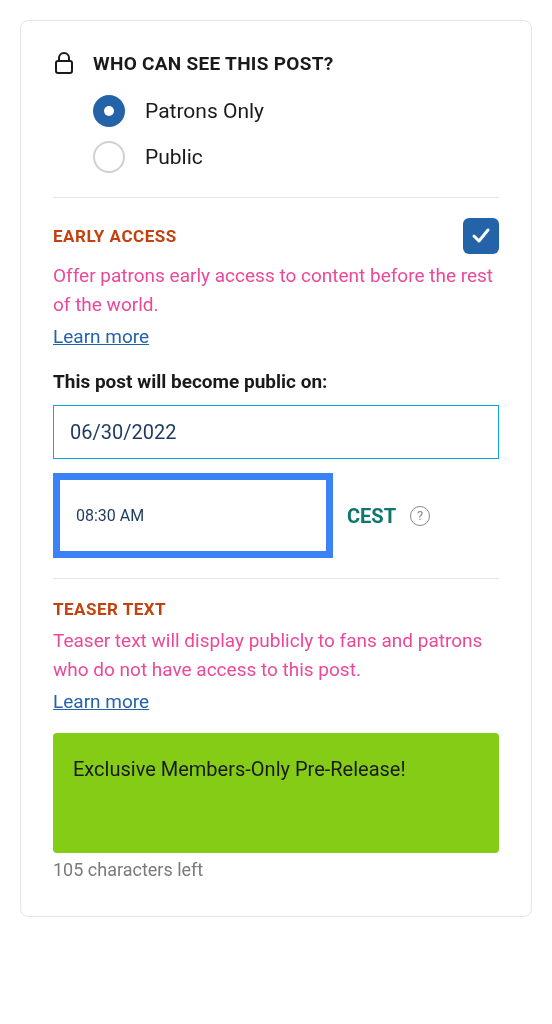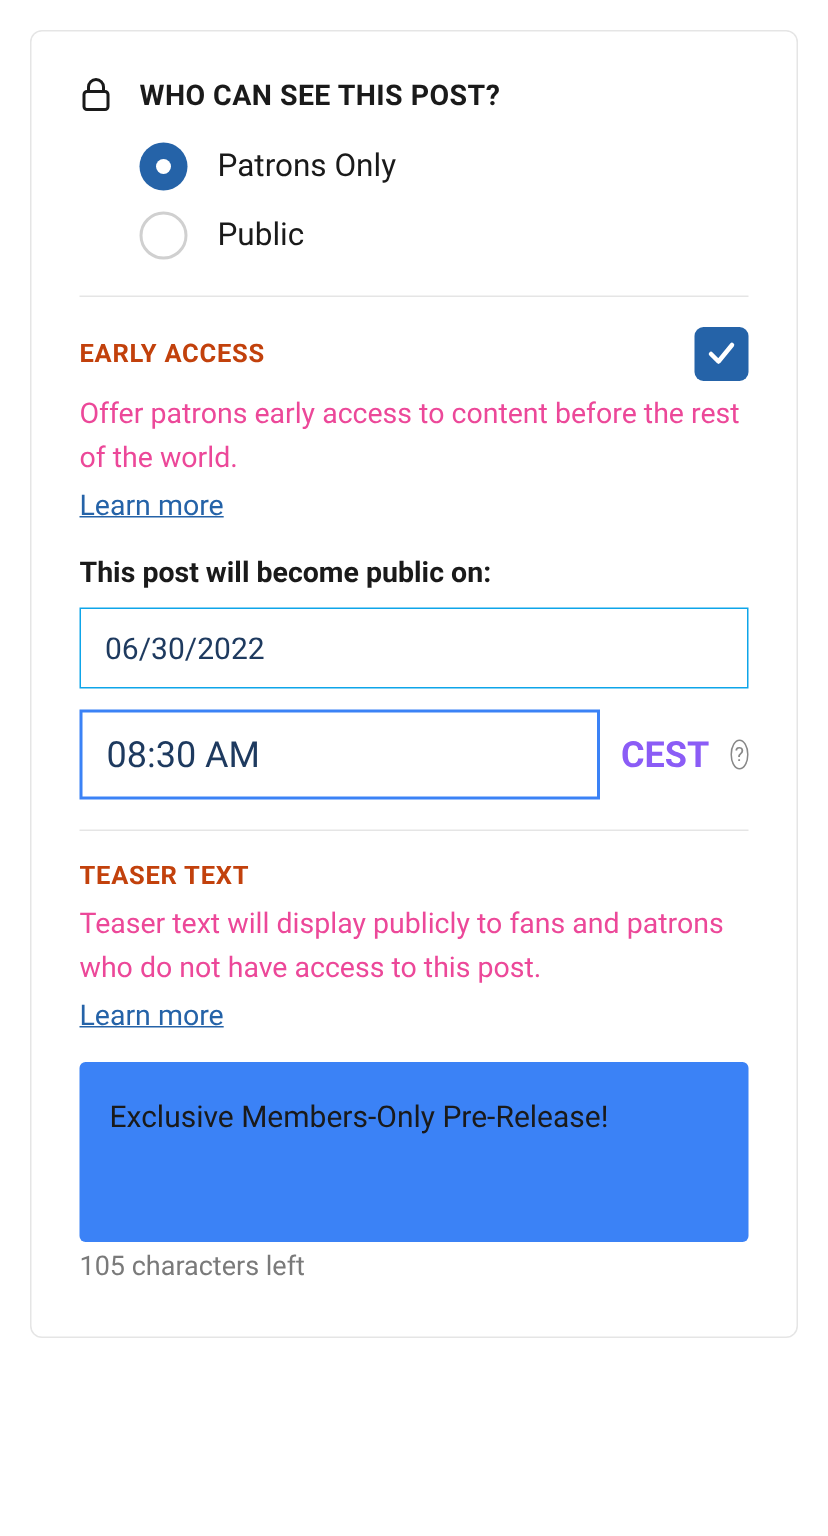--- a/index.html
+++ b/index.html
@@ -97,37 +97,37 @@
   margin-bottom: 14px;
 }
 .time-row {
   display: flex;
   align-items: center;
   gap: 14px;
   margin-bottom: 12px;
 }
 .time-input {
   flex: 0 0 280px;
-  border: 2px solid #3b82f6;
-  padding: 14px 16px;
-  font-size: 24px;
+  border: 7px solid #3b82f6;
+  padding: 26px 16px;
+  font-size: 16px;
   color: #1e3a5f;
   font-family: inherit;
 }
-.tz-label { font-size: 24px; font-weight: 700; color: #8b5cf6; }
+.tz-label { font-size: 20px; font-weight: 700; color: #0f766e; }
 .help-icon {
   width: 20px; height: 20px;
   border: 1.5px solid #888;
   border-radius: 50%;
   display: flex; align-items: center; justify-content: center;
   font-size: 13px; color: #888;
   cursor: pointer;
 }
 .teaser-box {
-  background: #3b82f6;
+  background: #84cc16;
   border-radius: 4px;
   padding: 22px 20px 38px 20px;
   margin-top: 20px;
   font-size: 20px;
   color: #1a1a1a;
   line-height: 1.4;
   min-height: 120px;
 }
 .char-count {
   text-align: left;

